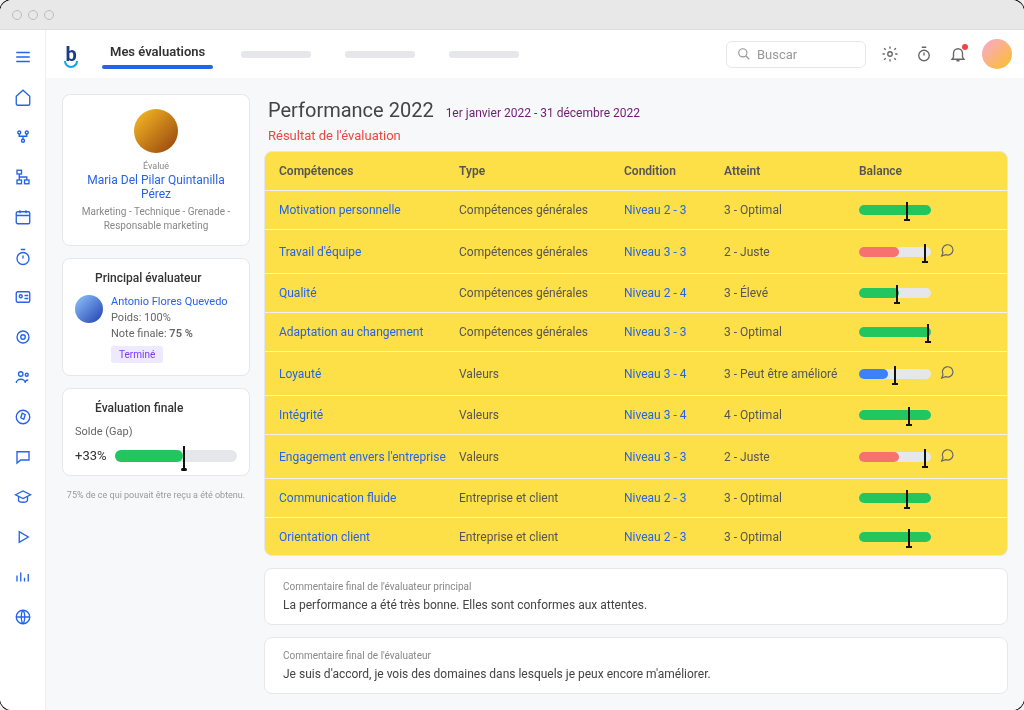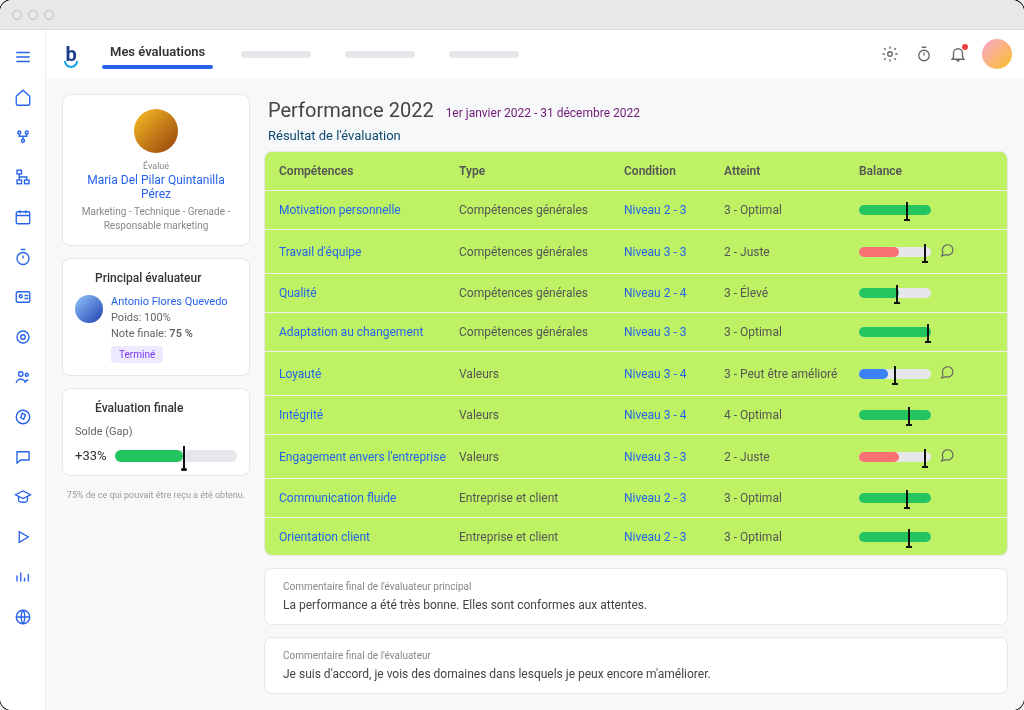--- a/index.html
+++ b/index.html
@@ -52,23 +52,23 @@
 .gapbar { flex: 1; height: 12px; background: #e5e7eb; border-radius: 8px; position: relative; overflow: visible; }
 .gapfill { height: 100%; background: #22c55e; border-radius: 8px; width: 56%; }
 .gapmark { position: absolute; top: -4px; bottom: -6px; left: 56%; width: 2px; background: #111; }
 .gapmark::after { content: ''; position: absolute; bottom: -3px; left: -2px; width: 6px; height: 3px; background: #111; border-radius: 2px; }
 .footnote { font-size: 9px; color: #999; text-align: center; margin-top: 2px; }
 
 .rightcol { flex: 1; display: flex; flex-direction: column; }
 .page-head { display: flex; align-items: baseline; gap: 12px; padding: 4px 4px 6px; }
 .page-title { font-size: 20px; color: #444; font-weight: 400; }
 .page-dates { font-size: 12px; color: #701a75; }
-.page-sub { font-size: 13px; color: #0c4a6e; padding: 0 4px 8px; }
-
-.table { background: #bef264; border: 1px solid #e5e7eb; border-radius: 8px; overflow: hidden; }
+.page-sub { font-size: 13px; color: #ef4444; padding: 0 4px 8px; }
+
+.table { background: #fde047; border: 1px solid #e5e7eb; border-radius: 8px; overflow: hidden; }
 .trow { display: grid; grid-template-columns: 180px 165px 100px 135px 80px 30px; align-items: center; padding: 12px 14px; border-bottom: 1px solid #f1f1f1; font-size: 12px; }
 .trow.head { font-weight: 600; color: #555; font-size: 12px; }
 .trow:last-child { border-bottom: none; }
 .comp-link { color: #2563eb; cursor: pointer; }
 .type-cell { color: #555; }
 .cond-link { color: #2563eb; cursor: pointer; }
 .attained { color: #555; }
 .balbar { height: 10px; background: #e5e7eb; border-radius: 6px; position: relative; width: 72px; }
 .balfill { height: 100%; border-radius: 6px; }
 .balfill.green { background: #22c55e; }
@@ -190,20 +190,27 @@
       <div class="topbar">
         <div class="logo-b">b</div>
         <div class="tabslot">
           <span class="tabtext">Mes évaluations</span>
           <div class="tabline"></div>
         </div>
         <div class="tab-placeholder"></div>
         <div class="tab-placeholder"></div>
         <div class="tab-placeholder"></div>
         <div class="spacer"></div>
+        <div class="searchbox">
+          <svg viewBox="0 0 24 24">
+              <circle cx="10" cy="10" r="7"></circle>
+              <path d="M21 21l-6-6"></path>
+            </svg>
+          <span>Buscar</span>
+        </div>
         <div class="topicon">
             <svg viewBox="0 0 24 24">
               <circle cx="12" cy="12" r="3"></circle>
               <path d="M12 2v3M12 19v3M4.2 4.2l2.1 2.1M17.7 17.7l2.1 2.1M2 12h3M19 12h3M4.2 19.8l2.1-2.1M17.7 6.3l2.1-2.1"></path>
             </svg>
           </div>
         <div class="topicon">
             <svg viewBox="0 0 24 24">
               <circle cx="12" cy="14" r="7"></circle>
               <path d="M12 10v4M9 3h6"></path>

